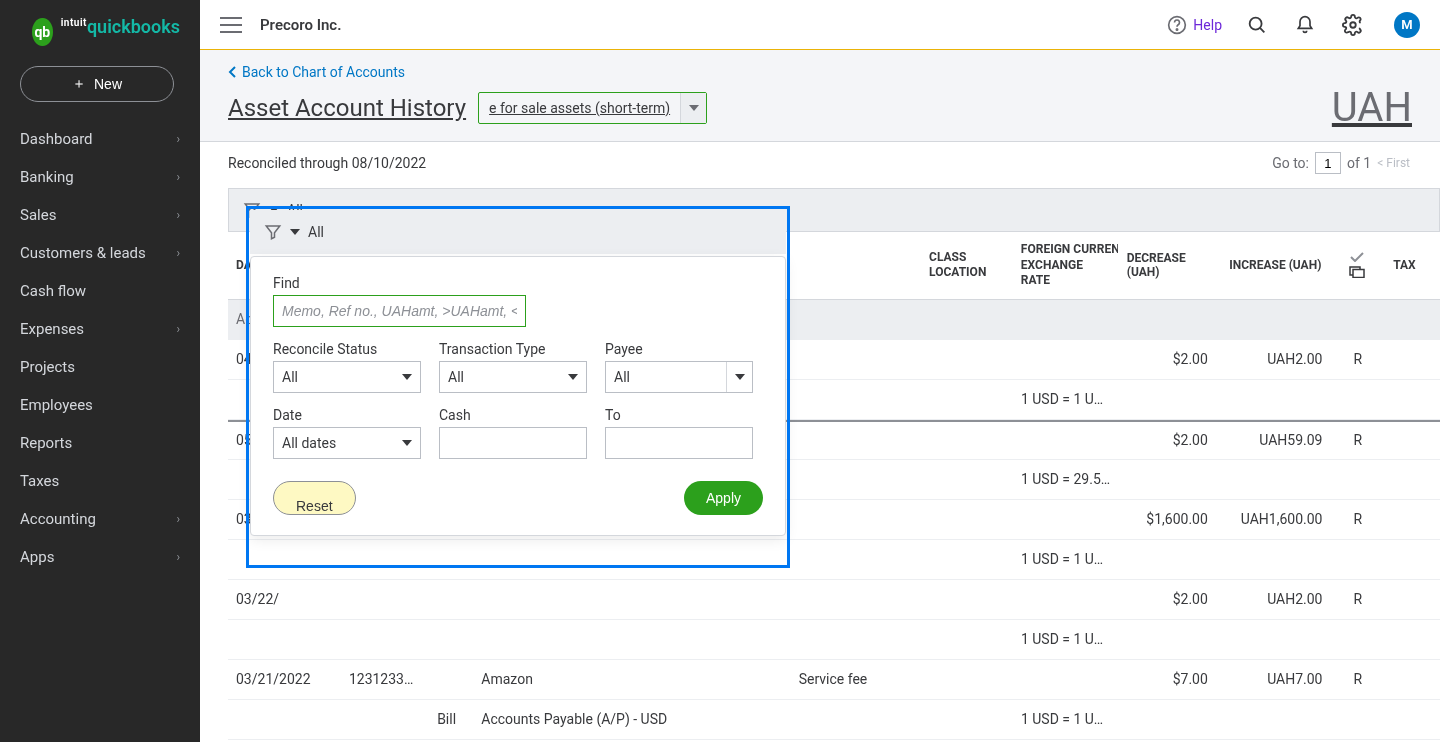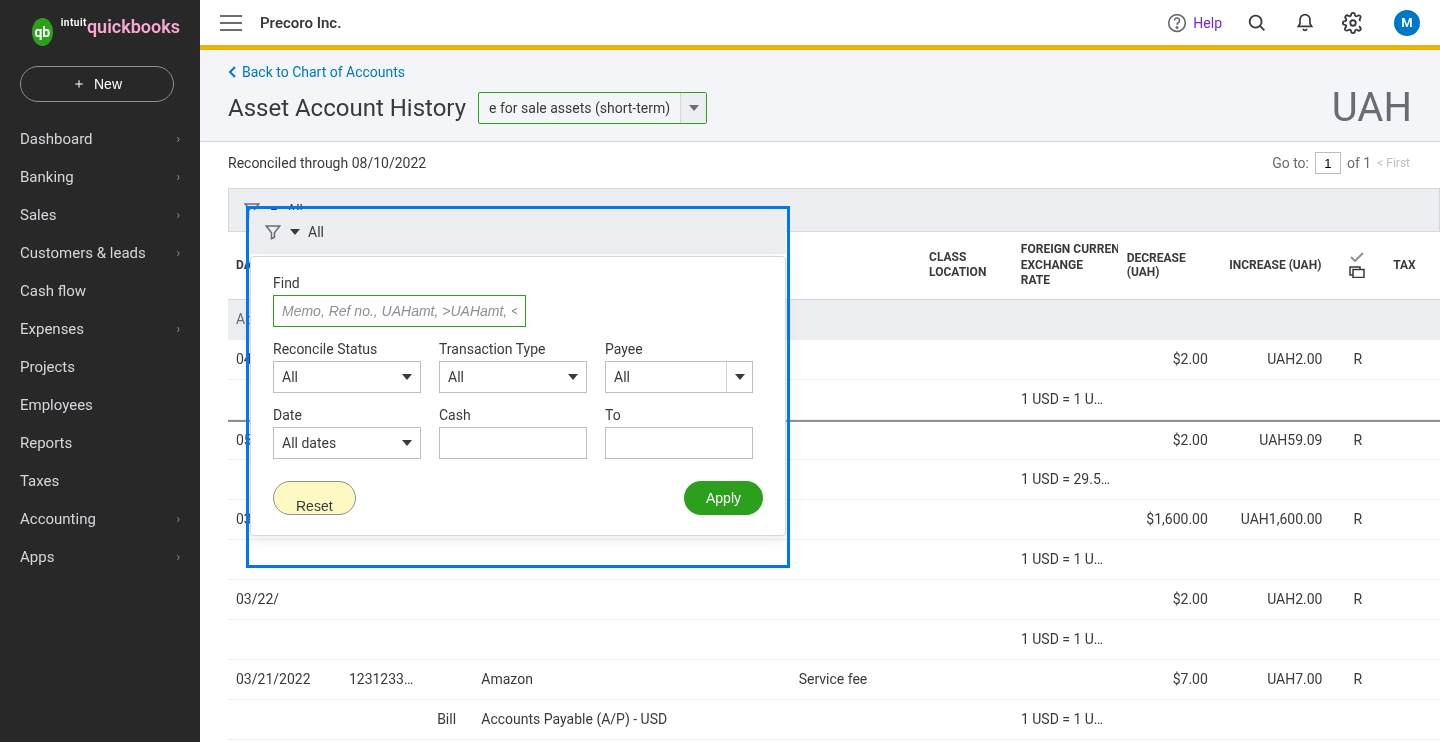--- a/index.html
+++ b/index.html
@@ -5,45 +5,45 @@
   * { box-sizing: border-box; margin: 0; padding: 0; }
   html, body { height: 100%; font-family: -apple-system, BlinkMacSystemFont, "Segoe UI", Roboto, Helvetica, Arial, sans-serif; font-size: 14px; color: #393A3D; }
   body { display: flex; width: 1440px; height: 742px; overflow: hidden; }
 
   
   .sidebar { width: 200px; background: #282828; color: #D4D7DC; display: flex; flex-direction: column; flex-shrink: 0; }
   .logo-area { display: flex; gap: 8px; padding: 18px 20px 14px 32px; }
   .qb-circle { width: 28px; height: 28px; border-radius: 50%; background: #2CA01C; display:flex; align-items:center; justify-content:center; color:#fff; font-weight:700; font-size:14px; }
   .qb-text { display:flex; flex-direction: row; line-height:1; }
   .qb-intuit { font-size:10px; color:#fff; font-weight:700; letter-spacing:0.5px; }
-  .qb-quickbooks { font-size:18px; color:#f9a8d4; font-weight:600; }
+  .qb-quickbooks { font-size:18px; color:#14b8a6; font-weight:600; }
   .new-btn-wrap { padding: 6px 20px 18px 20px; }
   .new-btn { width: 154px; height: 36px; border: 1px solid #8D9096; border-radius: 18px; background: transparent; color:#fff; font-size:14px; display:flex; align-items:center; justify-content:center; gap:8px; cursor:pointer; }
   .nav { flex:1; }
   .nav-item { display:flex; align-items:center; justify-content:space-between; padding: 10px 20px 10px 20px; font-size:15px; color:#D4D7DC; cursor:pointer; }
   .chev-right { font-size:12px; color:#8D9096; }
 
   
   .main { flex:1; display:flex; flex-direction:column; background:#fff; min-width:0; }
 
   
-  .topbar { height:50px; border-bottom:5px solid #eab308; display:flex; align-items:center; padding: 0 20px 0 20px; gap:18px; }
+  .topbar { height:50px; border-bottom:1px solid #eab308; display:flex; align-items:center; padding: 0 20px 0 20px; gap:18px; }
   .hamburger { width:22px; height:16px; display:flex; flex-direction:column; justify-content:space-between; cursor:pointer; }
   .hamburger div { height:2px; background:#6B6C72; }
   .company-name { font-size:15px; color:#393A3D; font-weight:600; }
   .topbar-spacer { flex:1; }
   .help-group { display:flex; align-items:center; gap:6px; color:#6d28d9; cursor:pointer; font-size:14px; }
   .icon-btn { width:26px; height:26px; display:flex; align-items:center; justify-content:center; color:#393A3D; cursor:pointer; }
   .avatar { width:26px; height:26px; border-radius:50%; background:#0077C5; color:#fff; display:flex; align-items:center; justify-content:center; font-size:13px; font-weight:600; cursor:pointer; margin-left:6px; }
   .top-icons { display:flex; align-items:center; gap:22px; }
 
   
   .page-header { padding: 14px 28px 10px 28px; border-bottom:1px solid #D4D7DC; background:#f4f5f8; }
   .back-link { color:#0077C5; font-size:14px; cursor:pointer; display:flex; align-items:center; gap:4px; }
-  .title-row { display:flex; align-items:center; gap:12px; margin-top:4px; }
+  .title-row { display:flex; align-items:center; gap:12px; margin-top:4px;text-decoration:underline; }
   .page-title { font-size:24px; font-weight:400; color:#393A3D; }
   .account-select { display:flex; align-items:center; border:1px solid #2CA01C; border-radius:2px; height:32px; }
   .account-select .text { padding:0 10px; font-size:14px; color:#393A3D; white-space:nowrap; }
   .account-select .dd { width:26px; height:30px; border-left:1px solid #D4D7DC; display:flex; align-items:center; justify-content:center; background:#ECEEF1; }
   .currency-big { margin-left:auto; font-size:40px; color:#6B6C72; }
 
   
   .subheader { display:flex; align-items:center; padding: 10px 30px 14px 28px; font-size:14px; color:#393A3D; background:#fff; }
   .goto { margin-left:auto; display:flex; align-items:center; gap:6px; color:#6B6C72; font-size:14px; }
   .goto input { width:26px; height:22px; border:1px solid #BABEC5; text-align:center; font-size:13px; }

